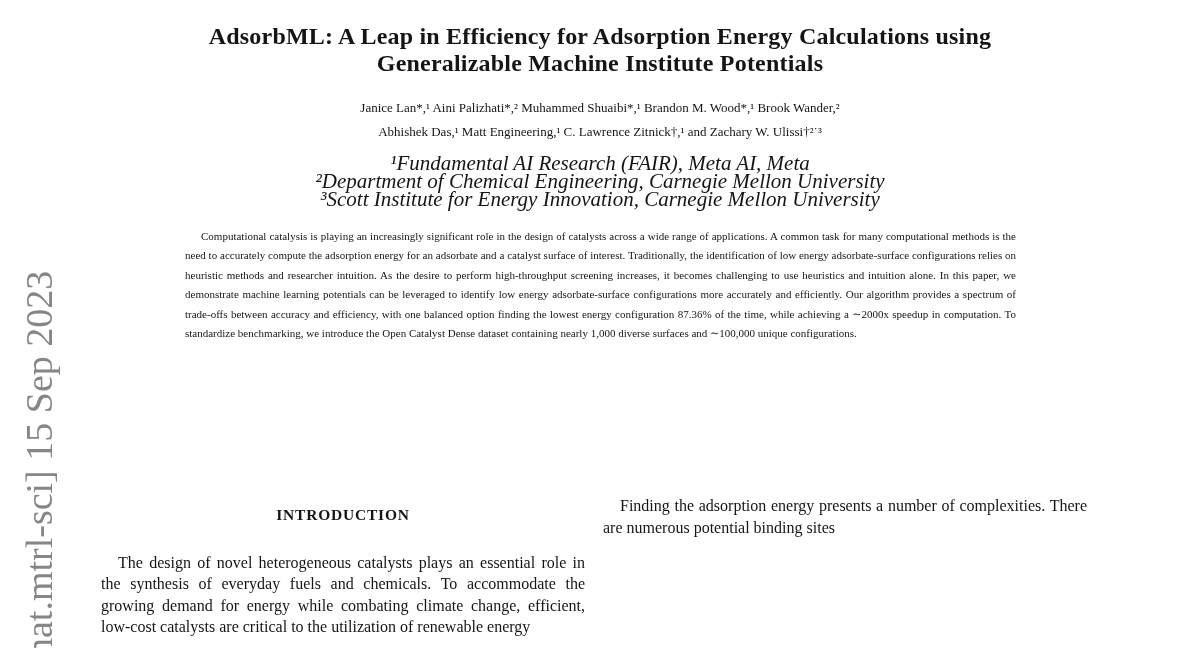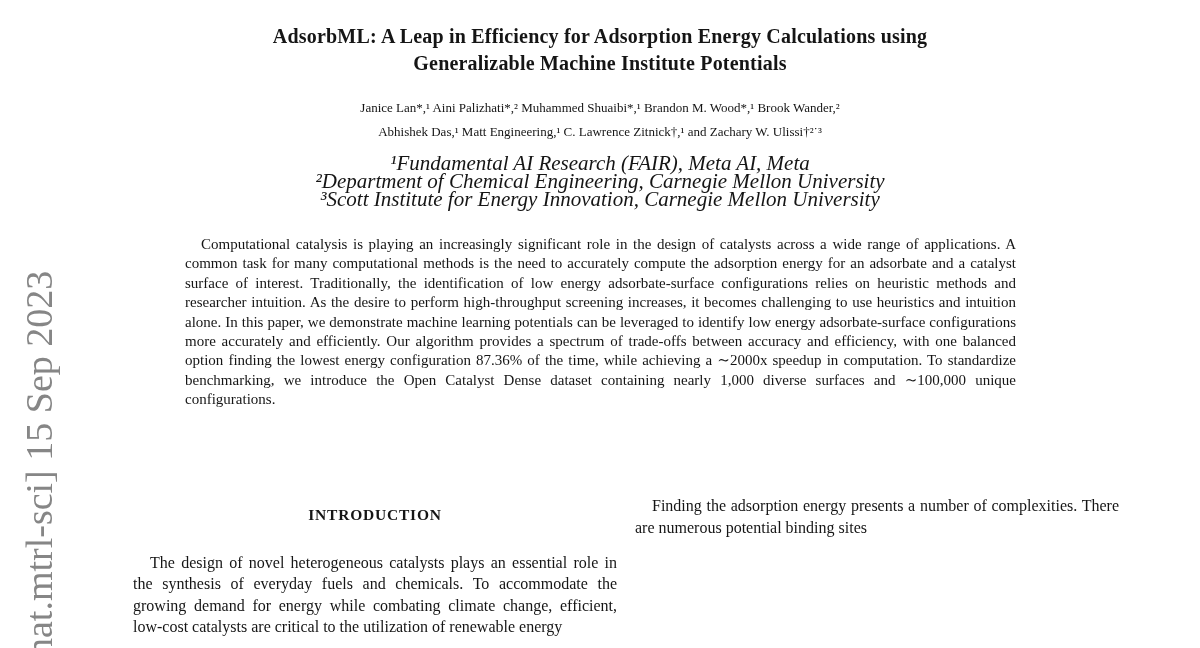--- a/index.html
+++ b/index.html
@@ -32,21 +32,21 @@
   .header {
     position: absolute;
     left: 100px;
     top: 0;
     width: 1000px;
     text-align: center;
   }
 
   .title {
     margin: 23px 0 0 0;
-    font-size: 20px;
+    font-size: 24px;
     line-height: 27px;
     font-weight: bold;
     letter-spacing: 0.2px;
   }
   .title .title-line { display: block; }
 
   .authors {
     margin-top: 19px;
     font-size: 13px;
     line-height: 24px;
@@ -55,39 +55,38 @@
   .affiliations {
     margin-top: 10px;
     font-style: italic;
     font-size: 21px;
     line-height: 18px;
   }
 
   .abstract {
     position: absolute;
     left: 185px;
-    top: 235px;
+    top: 227px;
     width: 831px;
     text-align: justify;
-    font-size: 15px;
+    font-size: 11px;
     line-height: 19.4px;
   }
   .abstract p { margin: 0; text-indent: 16px; }
 
   .columns {
     position: absolute;
     left: 101px;
     top: 492px;
     width: 998px;
     display: flex;
     gap: 18px;
     font-size: 16px;
     line-height: 21.5px;
     text-align: justify;
-    margin-left: 32px;
   }
   .col { width: 484px; }
 
   .section-heading {
     margin: 12px 0 0 0;
     text-align: center;
     font-size: 15.5px;
     font-weight: bold;
     letter-spacing: 0.8px;
   }

